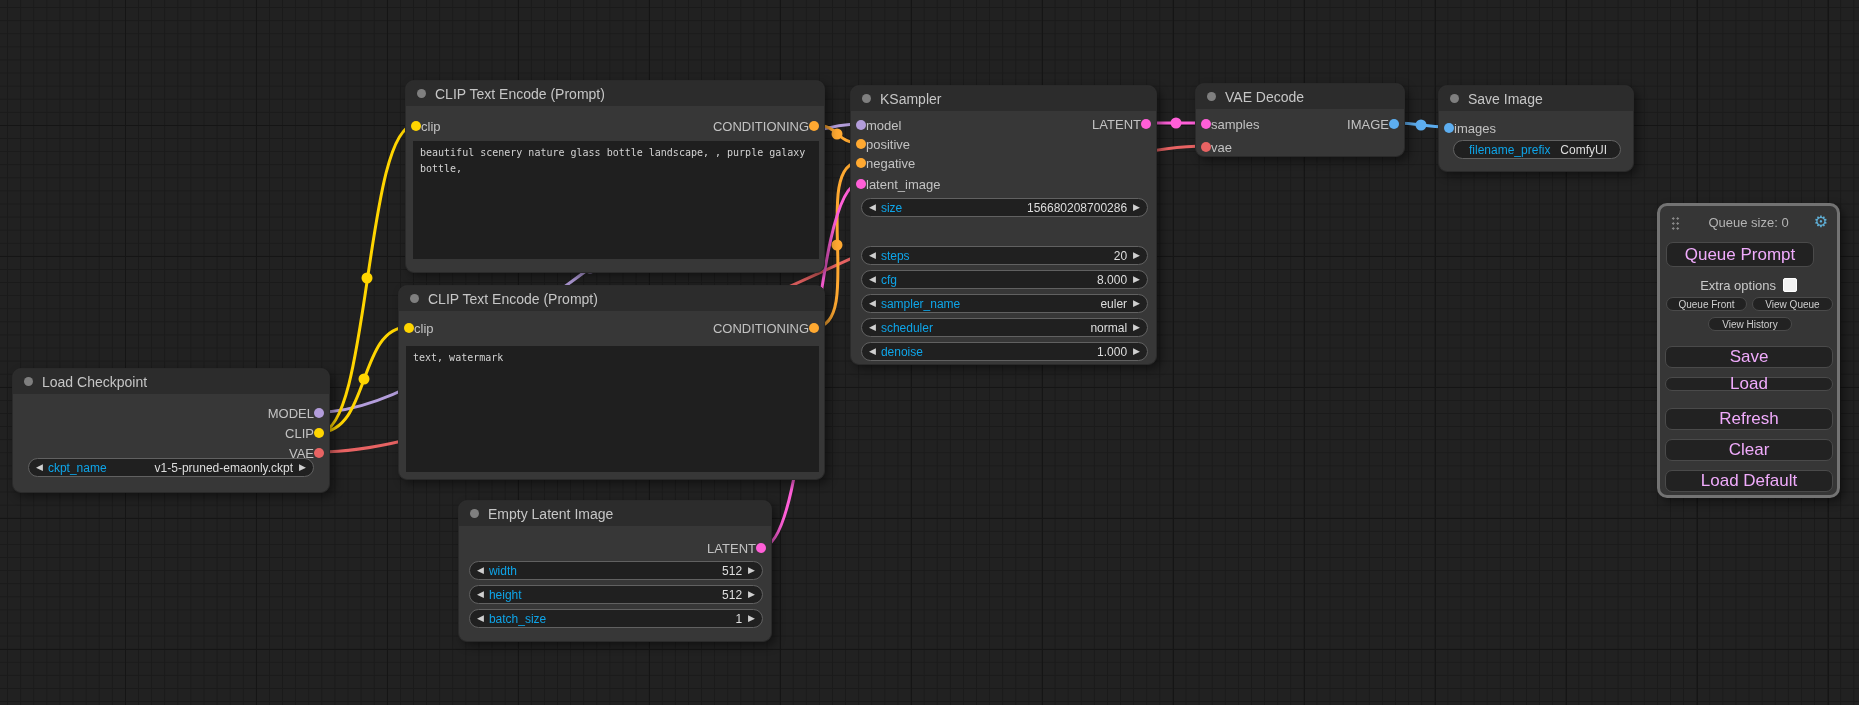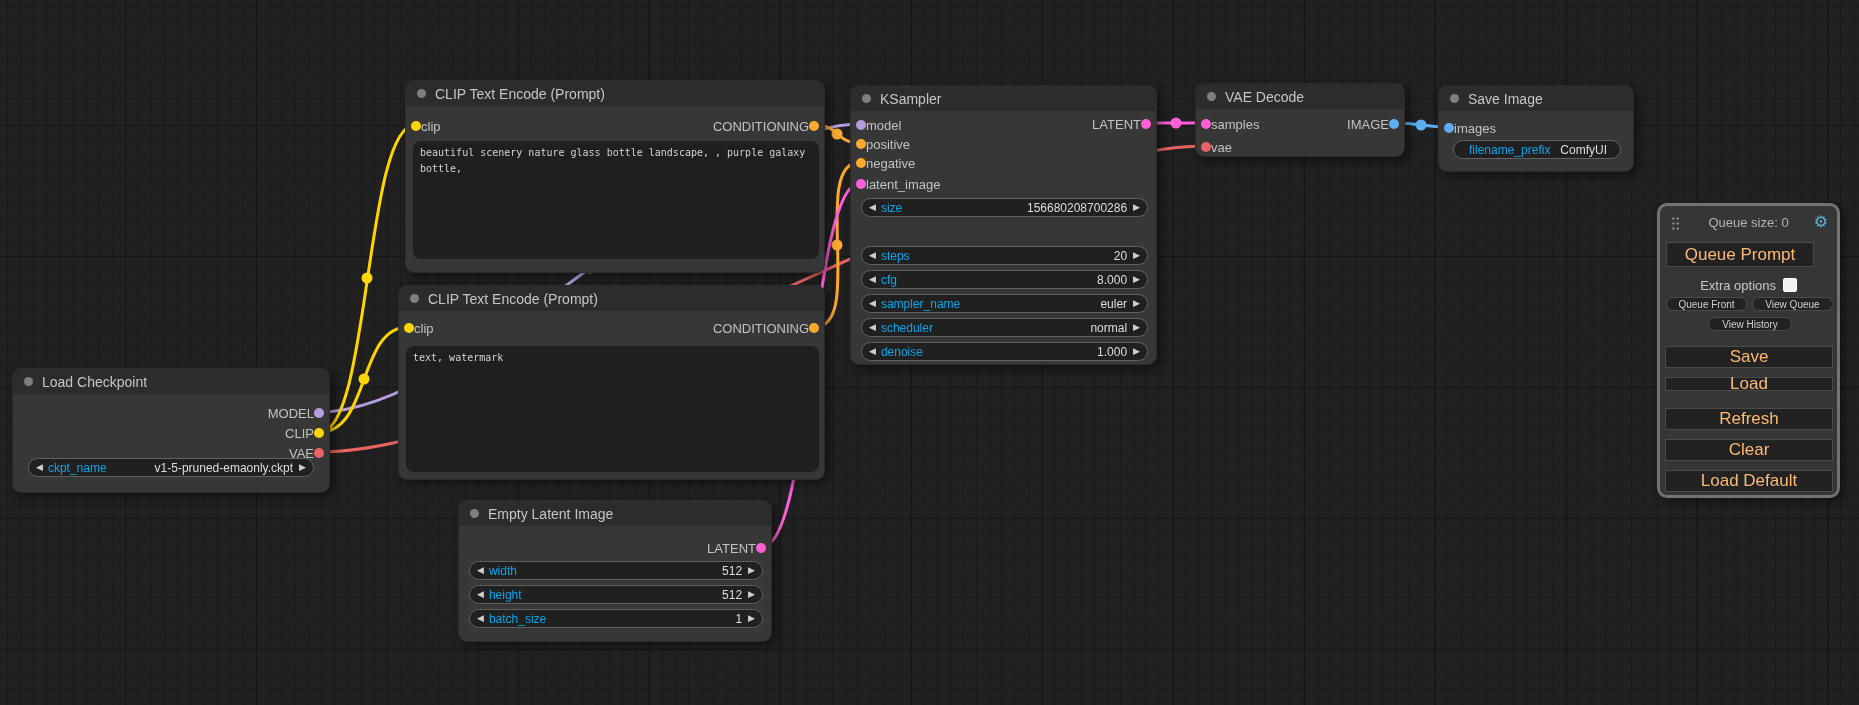--- a/index.html
+++ b/index.html
@@ -37,41 +37,41 @@
     position:absolute;height:19px;background:#202020;border:1px solid #616161;
     border-radius:10px;display:flex;align-items:center;font-size:12px;
     padding:0 7px;box-sizing:border-box;
   }
   .widget .wl{margin-left:5px;color:#0ea5e9;white-space:nowrap}
   .widget .wv{margin-left:auto;color:#dedede;margin-right:6px;white-space:nowrap}
   .widget .wv.center-v{margin-right:4px}
   .arrow{font-size:9px;color:#cfcfcf;line-height:1;flex:none}
   .toggle-dot{width:12px;height:12px;border-radius:50%;flex:none}
   .textbox{
-    position:absolute;background:#1f1f1f;border-radius:8px;color:#d2d2d2;
+    position:absolute;background:#1f1f1f;border-radius:0;color:#d2d2d2;
     font-family:"DejaVu Sans Mono",monospace;font-size:10px;line-height:1.55;
     padding:4px 7px;white-space:pre-wrap;box-sizing:border-box;overflow:hidden;
   }
   
   .queue{
     position:absolute;left:1657px;top:203px;width:183px;height:295px;z-index:3;
     background:#363636;border:3px solid #737373;border-radius:10px;
     box-shadow:4px 4px 10px rgba(0,0,0,.45);box-sizing:border-box;
   }
   .qheader{position:absolute;top:8px;left:0;right:0;height:18px}
   .qhandle{
     position:absolute;left:11px;top:2px;width:9px;height:15px;
     background-image:radial-gradient(circle,#8a8a8a 1.1px,transparent 1.3px);
     background-size:4.5px 5px;
   }
   .qtitle{position:absolute;left:0;right:0;text-align:center;font-size:13px;color:#b4b4b4;top:1px}
   .qgear{position:absolute;right:9px;top:-1px;font-size:16px;line-height:18px}
   .qbtn{
-    position:absolute;background:#222;border:1px solid #4a4a4a;border-radius:0;
-    color:#fdba74;display:flex;align-items:center;justify-content:center;
+    position:absolute;background:#222;border:1px solid #4a4a4a;border-radius:7px;
+    color:#f0abfc;display:flex;align-items:center;justify-content:center;
     box-sizing:border-box;
   }
   .qbtn.big{font-size:17px}
   .qbtn.small{font-size:10px;color:#cfcfcf;border-radius:8px}
   .qextra{
     position:absolute;top:71px;left:0;right:40px;height:16px;display:flex;
     align-items:center;justify-content:flex-end;gap:7px;font-size:13px;color:#c9c9c9;
   }
   .checkbox{width:14px;height:14px;background:#f2f2f2;border:1px solid #fff;border-radius:2px;box-sizing:border-box}
 </style>

